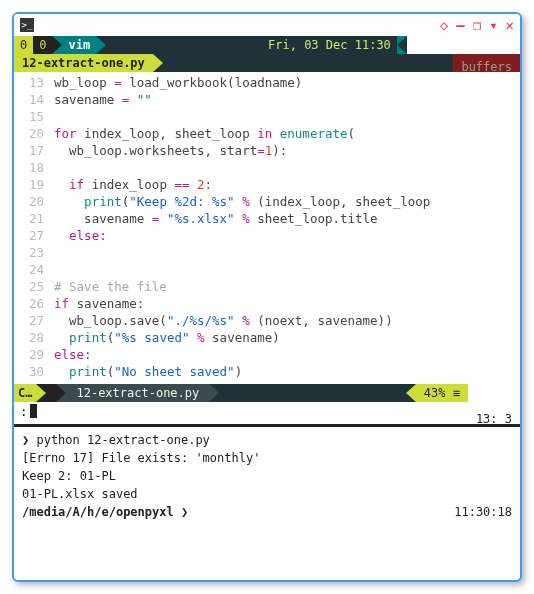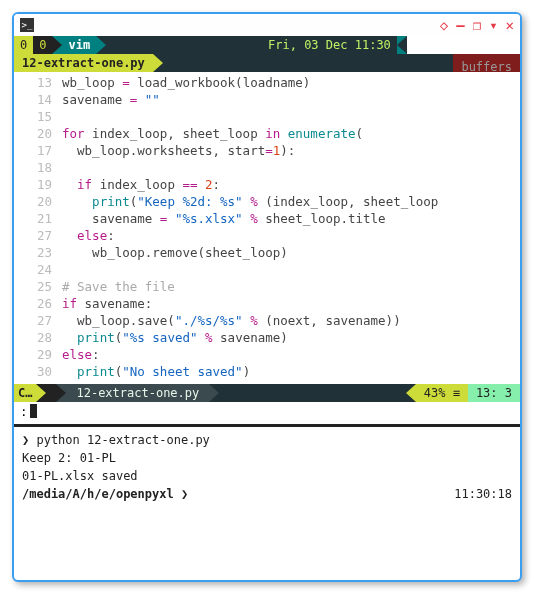--- a/index.html
+++ b/index.html
@@ -66,21 +66,21 @@
 }
 .tab-active { background: #cddc39; color: #222; padding: 0 8px; font-weight: bold; }
 .tab-sep { width: 0; height: 0; border-top: 9px solid transparent; border-bottom: 9px solid transparent; border-left: 10px solid #cddc39; background: #213138; }
 .tab-mid { background: #213138; flex: 1; }
 .tab-right { background: #7f1d1d; color: #999; padding: 4px 8px; }
 .tab-right-sep { width: 0; height: 0; border-top: 9px solid transparent; border-bottom: 9px solid transparent; border-right: 10px solid #213138; background: #213138; }
 .editor {
   background: #fff;
   font-size: 12.5px;
   line-height: 17px;
-  padding: 2px 12px;
+  padding: 2px 4px;
 }
 .line { display: flex; white-space: pre; }
 .gutter {
   width: 36px;
   text-align: right;
   color: #bbb;
   padding-right: 10px;
   flex-shrink: 0;
   user-select: none;
 }
@@ -100,21 +100,21 @@
 }
 .seg2-a { background: #cddc39; color: #222; padding: 0 4px; font-weight: bold; }
 .seg2-sep1 { width:0;height:0;border-top:9px solid transparent;border-bottom:9px solid transparent;border-left:10px solid #cddc39;background:#222; }
 .seg2-b { background: #222; width: 10px; }
 .seg2-sep2 { width:0;height:0;border-top:9px solid transparent;border-bottom:9px solid transparent;border-left:10px solid #222;background:#3a4a4f; }
 .seg2-file { background: #3a4a4f; color: #e8f5e9; padding: 0 10px; }
 .seg2-sep3 { width:0;height:0;border-top:9px solid transparent;border-bottom:9px solid transparent;border-left:10px solid #3a4a4f;background:#213138; }
 .seg2-mid { background: #213138; flex: 1; }
 .seg2-sep4 { width:0;height:0;border-top:9px solid transparent;border-bottom:9px solid transparent;border-right:10px solid #cddc39;background:#213138; }
 .seg2-pct { background: #cddc39; color: #222; padding: 0 8px; }
-.seg2-pos { background: #86efac; color: #222; padding: 0 8px; }
+.seg2-pos { background: #ef4444; color: #222; padding: 0 8px; margin-top: 26px; }
 .cmdline {
   font-size: 12.5px;
   padding: 1px 6px;
   display: flex;
   align-items: center;
   height: 18px;
 }
 .cursor {
   display: inline-block;
   width: 7px; height: 14px;
@@ -178,21 +178,21 @@
         <div class="line"><span class="gutter">13</span><span class="code">wb_loop <span class="op">=</span> load_workbook(loadname)</span></div>
         <div class="line"><span class="gutter">14</span><span class="code">savename <span class="op">=</span> <span class="str">""</span></span></div>
         <div class="line"><span class="gutter">15</span><span class="code"></span></div>
         <div class="line"><span class="gutter">20</span><span class="code"><span class="kw">for</span> index_loop, sheet_loop <span class="kw">in</span> <span class="fn">enumerate</span>(</span></div>
         <div class="line"><span class="gutter">17</span><span class="code">  wb_loop.worksheets, start<span class="op">=</span><span class="num">1</span>):</span></div>
         <div class="line"><span class="gutter">18</span><span class="code"></span></div>
         <div class="line"><span class="gutter">19</span><span class="code">  <span class="kw">if</span> index_loop <span class="op">==</span> <span class="num">2</span>:</span></div>
         <div class="line"><span class="gutter">20</span><span class="code">    <span class="fn">print</span>(<span class="str">"Keep %2d: %s"</span> <span class="op">%</span> (index_loop, sheet_loop</span></div>
         <div class="line"><span class="gutter">21</span><span class="code">    savename <span class="op">=</span> <span class="str">"%s.xlsx"</span> <span class="op">%</span> sheet_loop.title</span></div>
         <div class="line"><span class="gutter">27</span><span class="code">  <span class="kw">else</span>:</span></div>
-        <div class="line"><span class="gutter">23</span><span class="code">    wb_loop.remove(sheet_loop)</span></div>
+        <div class="line"><span class="gutter">23</span></div>
         <div class="line"><span class="gutter">24</span><span class="code"></span></div>
         <div class="line"><span class="gutter">25</span><span class="code"><span class="cm"># Save the file</span></span></div>
         <div class="line"><span class="gutter">26</span><span class="code"><span class="kw">if</span> savename:</span></div>
         <div class="line"><span class="gutter">27</span><span class="code">  wb_loop.save(<span class="str">"./%s/%s"</span> <span class="op">%</span> (noext, savename))</span></div>
         <div class="line"><span class="gutter">28</span><span class="code">  <span class="fn">print</span>(<span class="str">"%s saved"</span> <span class="op">%</span> savename)</span></div>
         <div class="line"><span class="gutter">29</span><span class="code"><span class="kw">else</span>:</span></div>
         <div class="line"><span class="gutter">30</span><span class="code">  <span class="fn">print</span>(<span class="str">"No sheet saved"</span>)</span></div>
       </div>
 
     <div class="statusbar2">
@@ -210,20 +210,21 @@
 
     <div class="cmdline">
       <span>:</span>
       <span class="cursor"></span>
     </div>
 
     <div class="divider"></div>
 
     <div class="terminal">
       <div>❯ python 12-extract-one.py</div>
+      <div>[Errno 17] File exists: 'monthly'</div>
       <div>Keep  2: 01-PL</div>
       <div>01-PL.xlsx saved</div>
       <div class="prompt-row">
         <span class="prompt-path">
           <span class="b">/media/A/h/e/</span><span class="b">openpyxl</span> <span class="b">❯</span>
         </span>
         <span>11:30:18</span>
       </div>
     </div>
 

